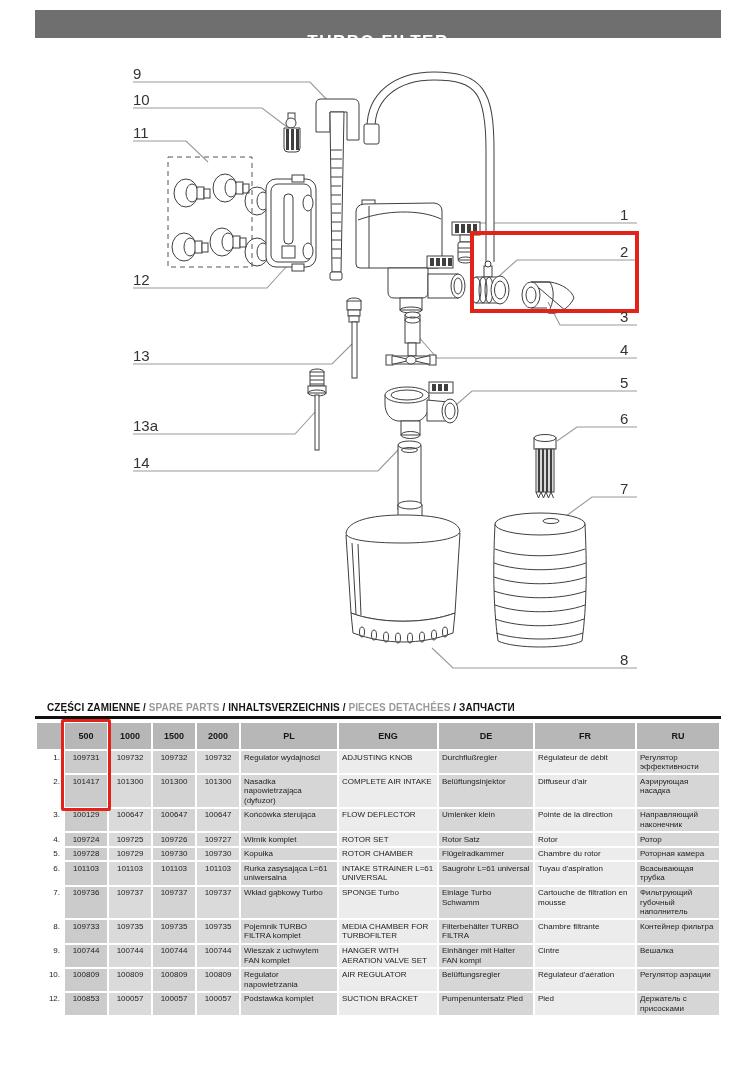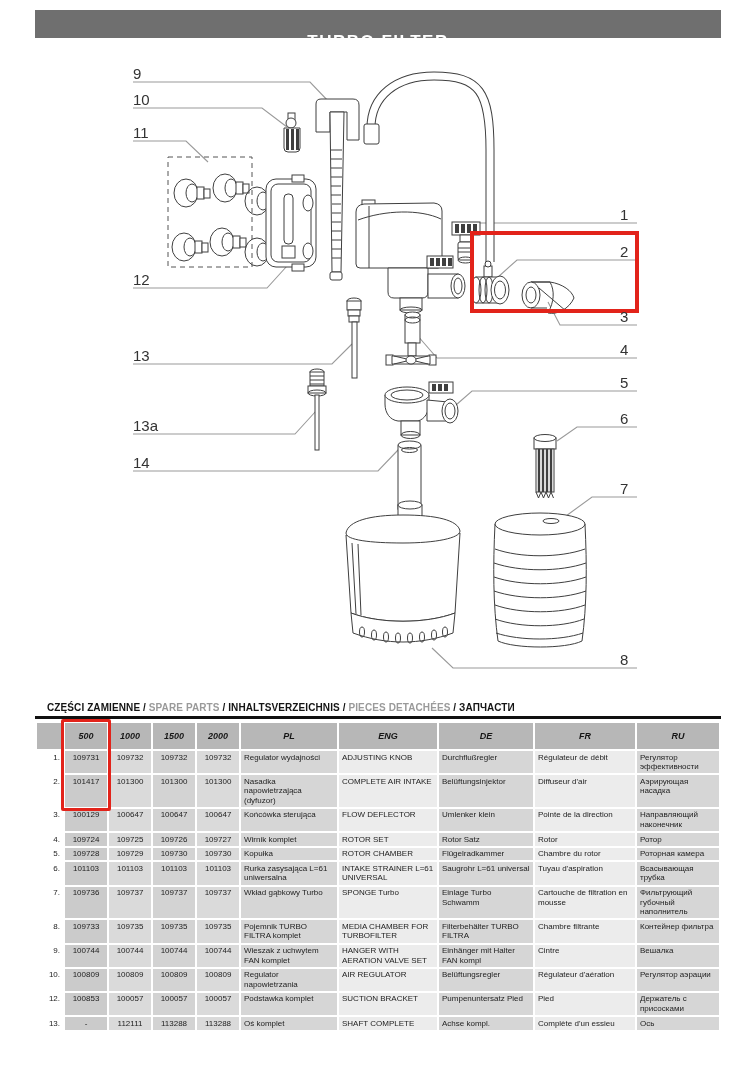--- a/index.html
+++ b/index.html
@@ -10,21 +10,21 @@
   .diagram{position:absolute;left:0;top:0;width:756px;height:700px;}
   .diagram svg{position:absolute;left:0;top:0;}
   .callout{position:absolute;font-size:15px;color:#333;line-height:1;}
   .parts-heading{position:absolute;left:35px;top:702px;width:686px;font-size:10px;font-weight:bold;
                  color:#141414;letter-spacing:0.1px;white-space:nowrap;margin-left:12px;}
   .parts-heading .muted{color:#9a9a9a;}
   .rule{position:absolute;left:35px;top:716px;width:686px;height:3px;background:#101010;}
   table.parts{position:absolute;left:35px;top:721px;width:686px;border-collapse:separate;border-spacing:2px;
               table-layout:fixed;font-size:8px;line-height:1.2;}
   table.parts th{background:#b7b7b7;font-weight:bold;font-size:9px;text-align:center;height:26px;
-                 vertical-align:middle;padding:0 2px;color:#161616;font-style:italic;}
+                 vertical-align:middle;padding:0 2px;color:#161616;}
   table.parts td{vertical-align:top;padding:1.5px 3px;color:#222;word-wrap:break-word;}
   td.col-no{background:#fff;text-align:right;vertical-align:middle;padding-right:5px;}
   td.col-c500{background:#cbcbcb;text-align:center;vertical-align:middle;}
   td.col-c1000,td.col-c2000{background:#dadada;text-align:center;vertical-align:middle;}
   td.col-c1500{background:#d3d3d3;text-align:center;vertical-align:middle;}
   td.col-pl,td.col-de,td.col-ru{background:#d6d6d6;margin-top:32px;}
   td.col-eng,td.col-fr{background:#ececec;}
   .table-highlight{position:absolute;border:3px solid #e2231a;border-radius:2px;box-sizing:border-box;
                    pointer-events:none;}
   .ln{fill:none;stroke:#3f3f3f;stroke-width:1;}
@@ -439,28 +439,16 @@
         <td class="col-c500">100853</td>
         <td class="col-c1000">100057</td>
         <td class="col-c1500">100057</td>
         <td class="col-c2000">100057</td>
         <td class="col-pl">Podstawka komplet</td>
         <td class="col-eng">SUCTION BRACKET</td>
         <td class="col-de">Pumpenuntersatz Pied</td>
         <td class="col-fr">Pied</td>
         <td class="col-ru">Держатель с присосками</td>
       </tr>
-      <tr>
-        <td class="col-no">13.</td>
-        <td class="col-c500">-</td>
-        <td class="col-c1000">112111</td>
-        <td class="col-c1500">113288</td>
-        <td class="col-c2000">113288</td>
-        <td class="col-pl">Oś komplet</td>
-        <td class="col-eng">SHAFT COMPLETE</td>
-        <td class="col-de">Achse kompl.</td>
-        <td class="col-fr">Complète d'un essieu</td>
-        <td class="col-ru">Ось</td>
-      </tr>
     </tbody>
 </table>
 
 <div class="table-highlight" style="left: 61px; top: 719px; width: 50px; height: 91.9688px;"></div>
 
 </body></html>

